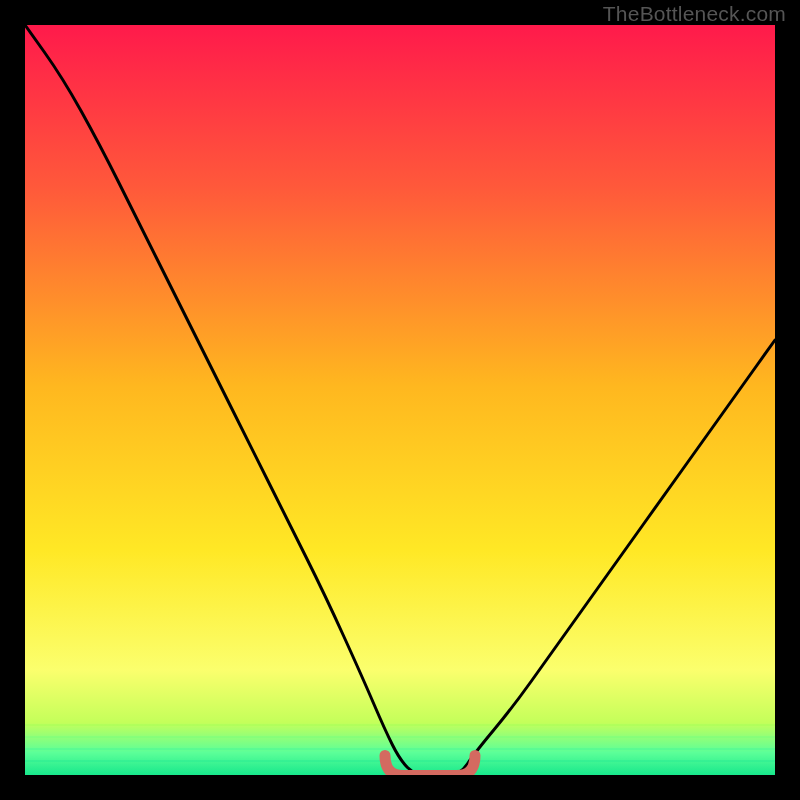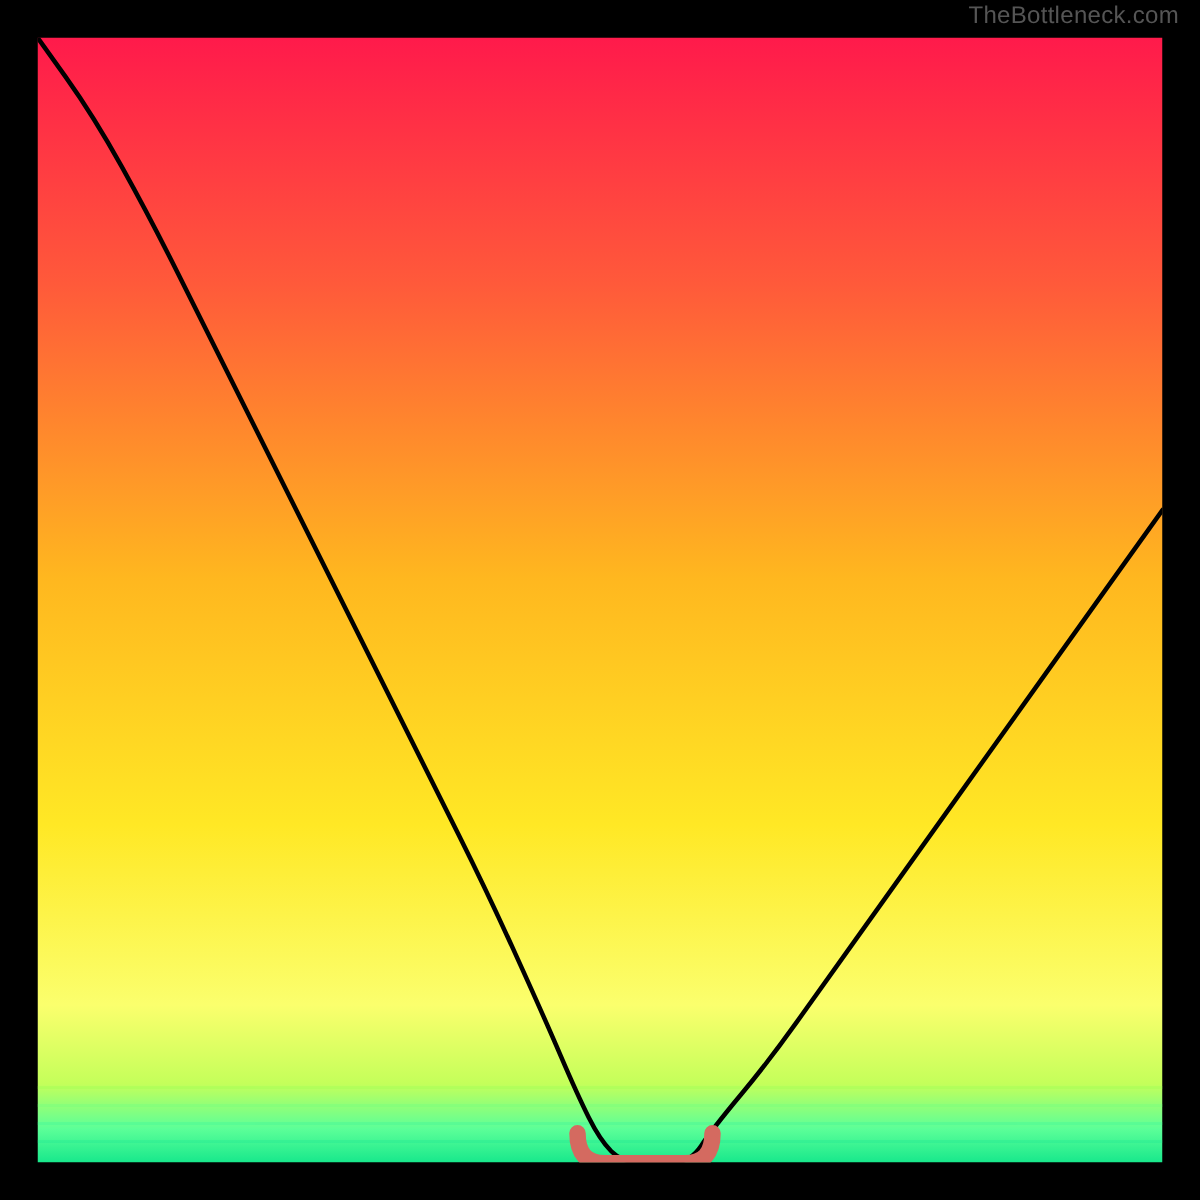--- a/index.html
+++ b/index.html
@@ -22,21 +22,21 @@
     left: 25px;
     top: 25px;
     width: 750px;
     height: 750px;
   }
   .watermark {
     position: absolute;
     top: 2px;
     right: 14px;
     color: #555;
-    font-size: 16px;
+    font-size: 21px;
     font-weight: 500;
     letter-spacing: 0.2px;
     user-select: none;
   }
   svg { display: block; }
 </style>
 </head>
 <body>
 
 <div class="frame">

